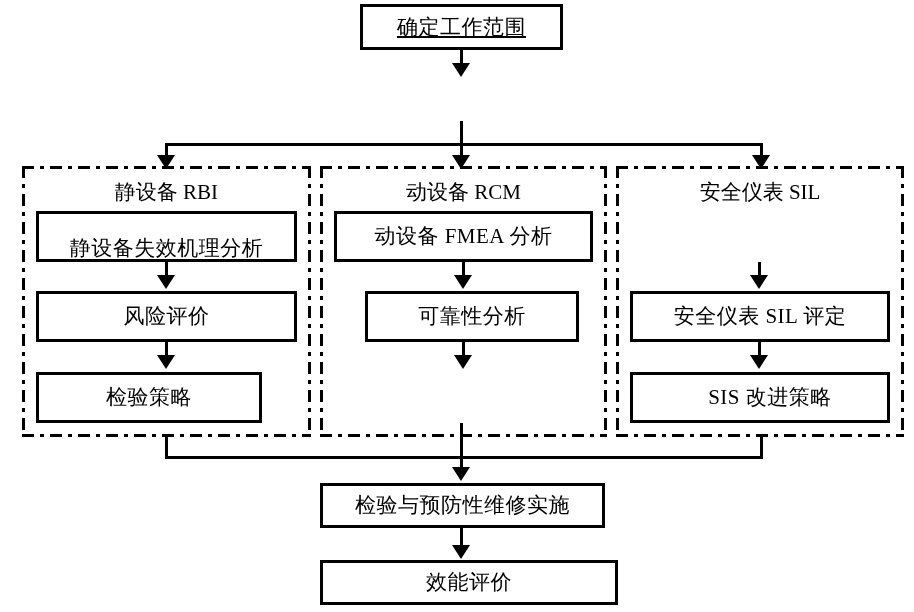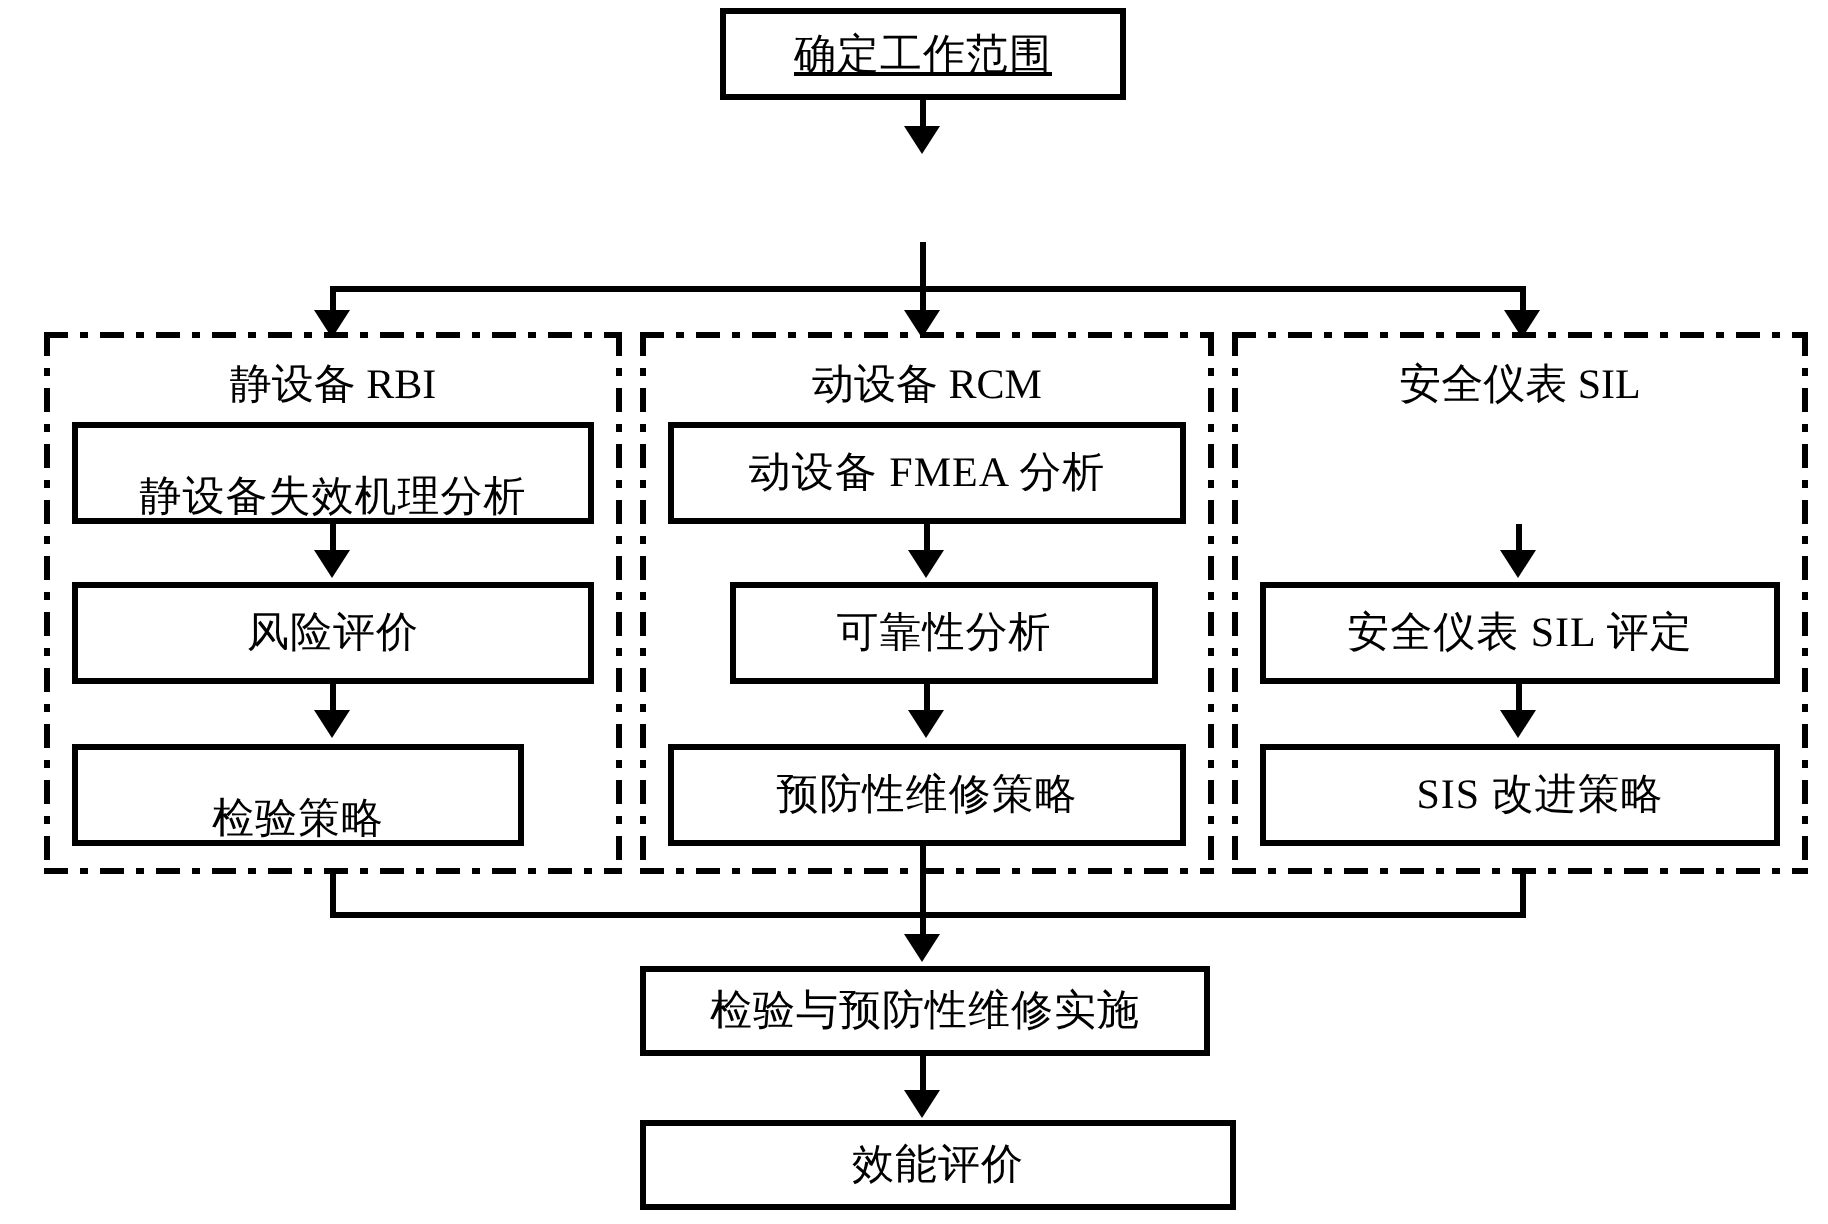--- a/index.html
+++ b/index.html
@@ -105,40 +105,37 @@
   <div class="node" style="left:36px; top:211px; width:261px; height:51px;align-items:flex-end;">
     <span class="label">静设备失效机理分析</span>
   </div>
   <div class="conn vline" style="left:165px; top:262px; height:17px;"></div>
   <div class="arrowhead" style="left:157px; top:275px;"></div>
   <div class="node" style="left:36px; top:291px; width:261px; height:51px;">
     <span class="label">风险评价</span>
   </div>
   <div class="conn vline" style="left:165px; top:342px; height:17px;"></div>
   <div class="arrowhead" style="left:157px; top:355px;"></div>
-  <div class="node" style="left:36px; top:372px; width:226px; height:51px;align-items:flex-end;">
+  <div class="node" style="left:36px; top:372px; width:226px; height:51px;">
     <span class="label">检验策略</span>
   </div>
 
   <div class="group" style="left:320px; top:166px; width:287px; height:271px;">
     <div class="group-title">动设备 RCM</div>
   </div>
   <div class="node" style="left:334px; top:211px; width:259px; height:51px;">
     <span class="label">动设备 FMEA 分析</span>
   </div>
   <div class="conn vline" style="left:462px; top:262px; height:17px;"></div>
   <div class="arrowhead" style="left:454px; top:275px;"></div>
   <div class="node" style="left:334px; top:291px; width:214px; height:51px;margin-left:31px;">
     <span class="label">可靠性分析</span>
   </div>
   <div class="conn vline" style="left:462px; top:342px; height:17px;"></div>
   <div class="arrowhead" style="left:454px; top:355px;"></div>
-  <div class="node" style="left:334px; top:372px; width:259px; height:51px;">
-    <span class="label">预防性维修策略</span>
-  </div>
 
   <div class="group" style="left:616px; top:166px; width:288px; height:271px;">
     <div class="group-title">安全仪表 SIL</div>
   </div>
   <div class="conn vline" style="left:758px; top:262px; height:17px;"></div>
   <div class="arrowhead" style="left:750px; top:275px;"></div>
   <div class="node" style="left:630px; top:291px; width:260px; height:51px;">
     <span class="label">安全仪表 SIL 评定</span>
   </div>
   <div class="conn vline" style="left:758px; top:342px; height:17px;"></div>

